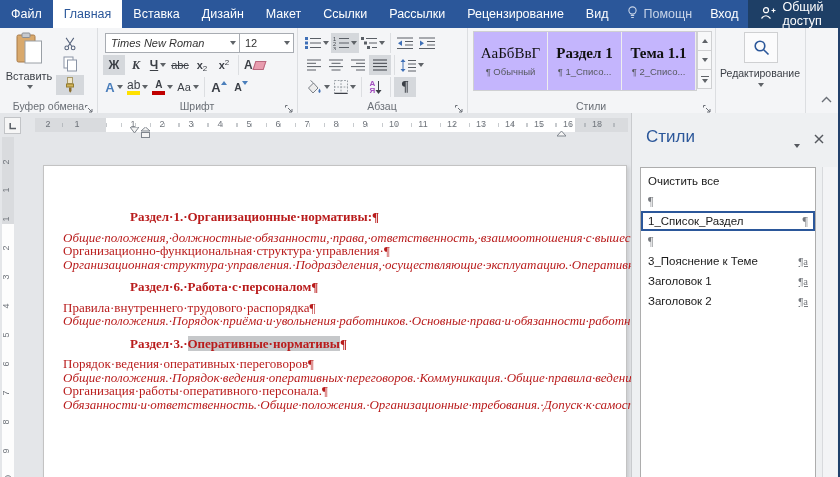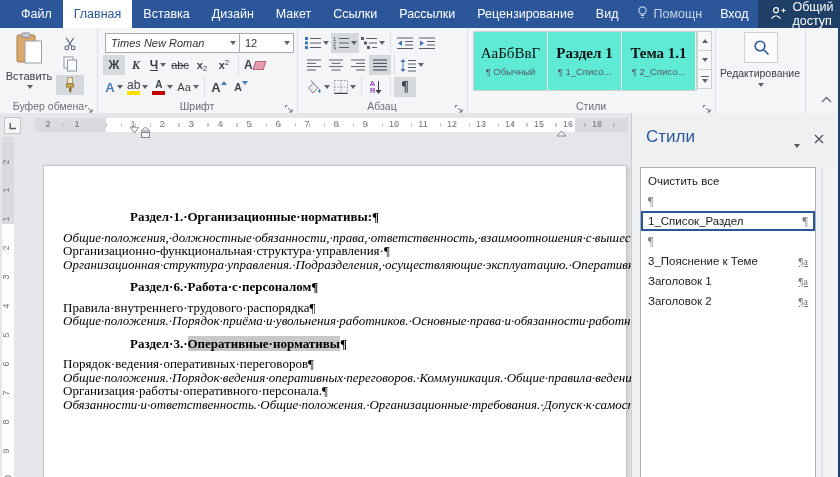--- a/index.html
+++ b/index.html
@@ -1,20 +1,20 @@
 <!DOCTYPE html>
 <html><head>
 <meta charset="utf-8">
 <style>
   html,body{margin:0;padding:0;background:#fff;}
   .app{position:relative;width:840px;height:477px;overflow:hidden;
        font-family:"Liberation Sans",sans-serif;-webkit-font-smoothing:antialiased;background:#f4f5f7;}
   
   .titlebar{position:absolute;top:0;left:0;right:0;height:28px;background:#2b579a;display:flex;align-items:stretch;color:#fff;font-size:12.5px;}
-  .tabs{display:flex;align-items:stretch;padding-left:10px;}
+  .tabs{display:flex;align-items:stretch;}
   .tab{display:flex;align-items:center;padding:0 11px;cursor:default;white-space:nowrap;}
   .tab.active{background:#fff;color:#2b579a;}
   .titlebar-right{margin-left:auto;display:flex;align-items:stretch;}
   .assistant{display:flex;align-items:center;gap:5px;color:#c8d4e8;padding:0 8px;}
   .signin{display:flex;align-items:center;padding:0 10px;}
   .share{display:flex;align-items:center;gap:6px;background:#1e3f66;padding:0 12px;}
   
   .ribbon{position:absolute;top:28px;left:0;right:0;height:85px;background:#f4f5f7;border-bottom:1px solid #d4d6d9;}
   .rgroup{position:absolute;top:0;bottom:0;border-right:1px solid #dcdee1;}
   .group-label{position:absolute;bottom:1px;left:0;right:0;text-align:center;font-size:10.5px;color:#6a6f76;}
@@ -31,21 +31,21 @@
   
   .combo{display:flex;align-items:center;background:#fff;border:1px solid #a8acb2;height:18px;font-size:11px;color:#333;padding-left:5px;}
   .combo .caret{margin-left:auto;margin-right:3px;}
   .glyph{font-weight:bold;font-size:12px;}
   .ul{text-decoration:underline;}
   .strike{text-decoration:line-through;font-size:11px;}
   .small-num{font-size:8px;position:relative;}
   .bar-btn{display:inline-flex;flex-direction:column;align-items:center;line-height:10px;}
   .bar{width:13px;height:4px;margin-top:1px;}
   
-  .gallery-box{position:absolute;left:6px;top:3px;width:222px;height:58px;background:#5eead4;border:1px solid #cfd0d2;display:flex;text-align:right;}
+  .gallery-box{position:absolute;left:6px;top:3px;width:222px;height:58px;background:#c4b5fd;border:1px solid #cfd0d2;display:flex;text-align:right;}
   .gcard{flex:1;display:flex;flex-direction:column;align-items:center;justify-content:center;border-right:1px solid #eee;}
   .gprev{font-family:"Liberation Serif",serif;font-size:15px;color:#111;}
   .gbold{font-weight:bold;}
   .glabel{font-size:9.5px;color:#55585e;margin-top:4px;white-space:nowrap;}
   .gscroll{position:absolute;left:230px;top:3px;width:15px;height:58px;display:flex;flex-direction:column;}
   .gsbtn{flex:1;border:1px solid #cfd0d2;border-top:none;background:#f7f8f9;display:flex;align-items:center;justify-content:center;flex-direction:column;}
   .gsbtn:first-child{border-top:1px solid #cfd0d2;}
   .tri-up{width:0;height:0;border-left:3.5px solid transparent;border-right:3.5px solid transparent;border-bottom:4px solid #5f6368;}
   .tri-down{width:0;height:0;border-left:3.5px solid transparent;border-right:3.5px solid transparent;border-top:4px solid #5f6368;}
   .more-bar{width:8px;height:1.5px;background:#5f6368;margin-bottom:1.5px;}
@@ -62,21 +62,21 @@
   .h-white{position:absolute;left:71px;top:0;width:469px;height:14px;background:#fff;}
   .ticks{position:absolute;left:0;top:5px;height:4px;width:100%;
          background:repeating-linear-gradient(to right,transparent 0 13px,#9aa0a6 13px 14px,transparent 14px 14.5px);opacity:.55;}
   .rnum{position:absolute;top:1px;transform:translateX(-50%);font-size:9px;color:#70757c;}
   .marker{position:absolute;}
   .v-ruler{position:absolute;left:2px;top:24px;bottom:0;width:12px;background:#d9dbde;}
   .v-white{position:absolute;left:0;top:87px;bottom:0;width:12px;background:#fdfdfd;}
   .vnum{position:absolute;left:1px;transform:rotate(-90deg);font-size:9px;color:#70757c;}
   .page{position:absolute;left:43px;top:52px;width:582px;height:520px;background:#fff;border:1px solid #c3c3c3;box-shadow:2px 2px 4px rgba(0,0,0,.12);}
   .doc-body{position:absolute;left:19px;right:26px;top:44px;
-            font-family:"Liberation Serif",serif;font-size:13px;line-height:13.5px;color:#000000;}
+            font-family:"Liberation Serif",serif;font-size:13px;line-height:13.5px;color:#b91c1c;}
   .doc-body p{margin:0;}
   .para-heading{font-weight:bold;text-indent:67px;margin:9px 0 7px !important;}
   .doc-body p:first-child{margin-top:0 !important;}
   .para-italic{font-style:italic;}
   .sel{background:#c6c8ca;}
   
   .pane{position:absolute;right:2px;top:0;bottom:0;width:206px;background:#eef0f2;border-left:1px solid #c9cbce;}
   .pane-title{position:absolute;left:14px;top:14px;font-size:17px;color:#2b579a;}
   .pane-ico{position:absolute;top:21px;}
   .pane-list{position:absolute;left:8px;top:54px;width:176px;bottom:-2px;background:#fff;border:1px solid #adadad;padding-top:3px;box-sizing:border-box;}

